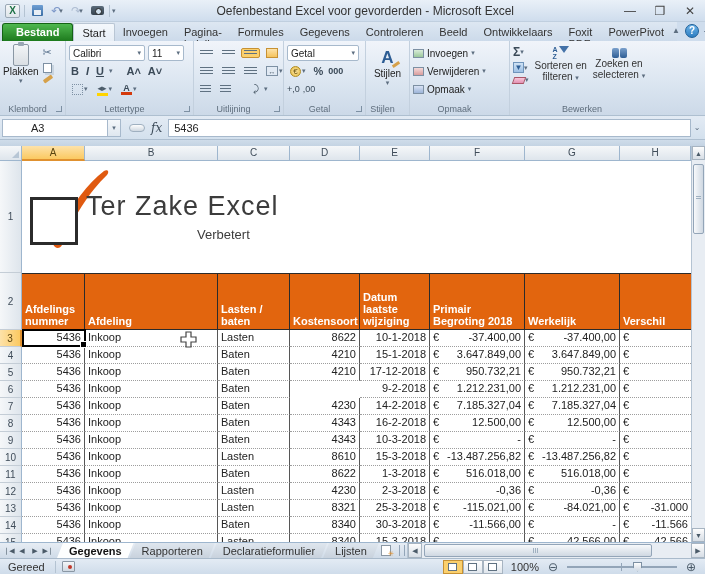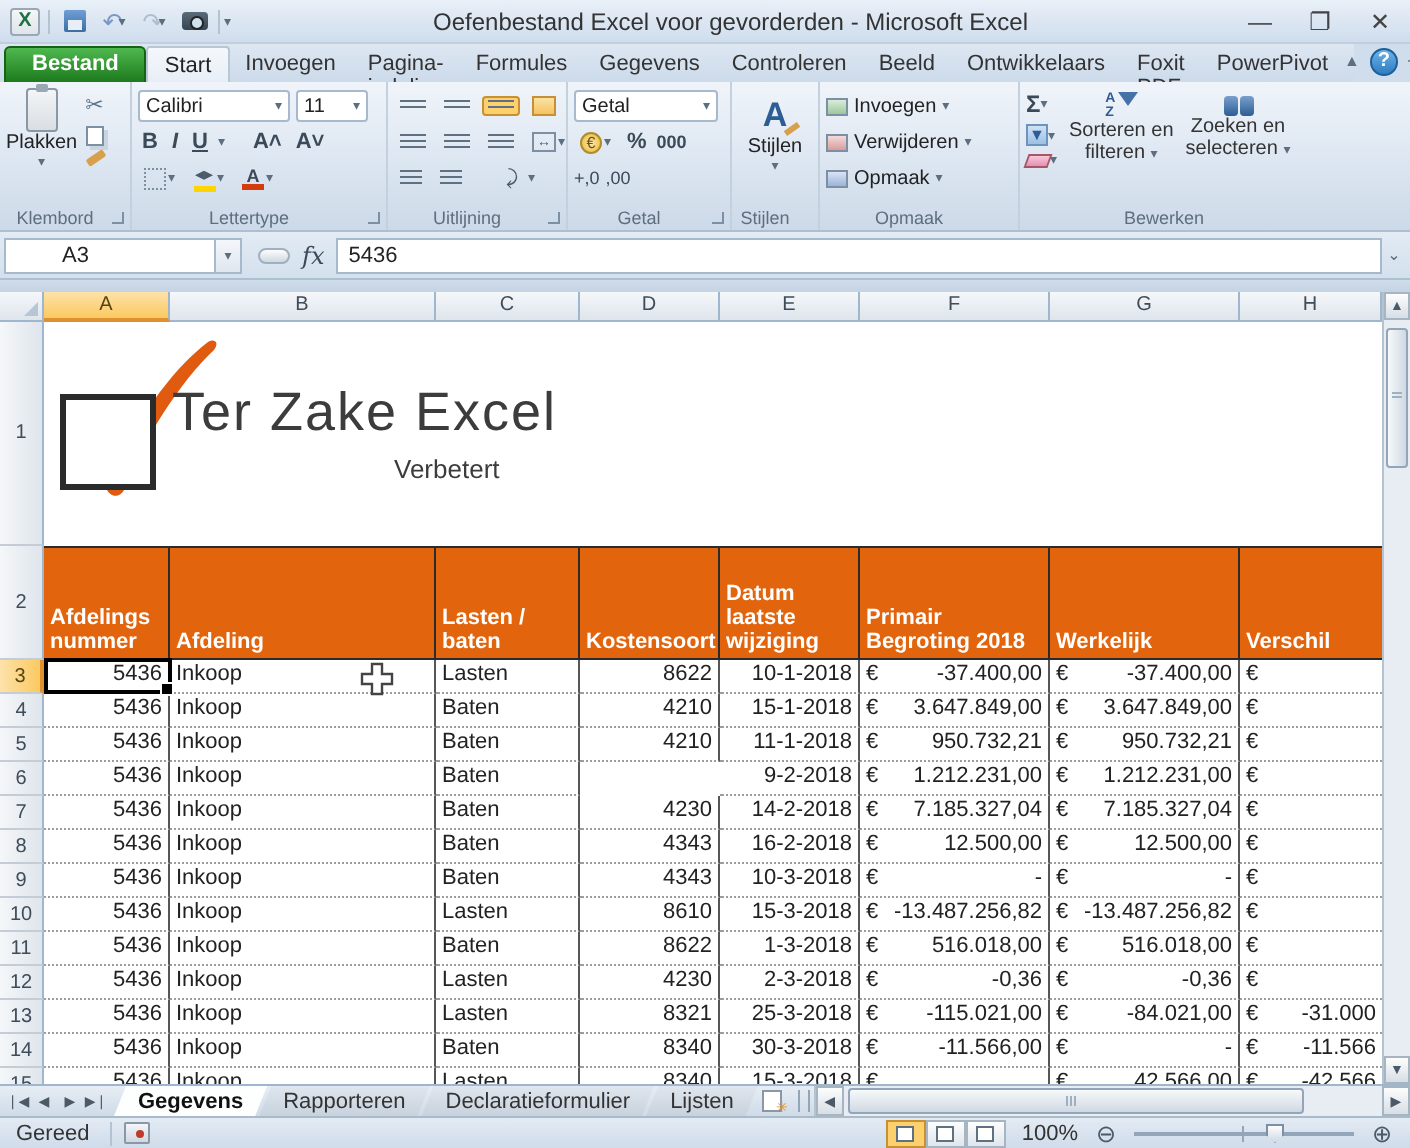--- a/index.html
+++ b/index.html
@@ -554,21 +554,21 @@
             <span class="eur">€</span>
             <span class="val"></span>
           </div>
         </div>
         <div class="drow">
           <div class="rhead">5</div>
           <div class="dcell num" style="width: 63px;">5436</div>
           <div class="dcell " style="width: 133px;">Inkoop</div>
           <div class="dcell " style="width: 72px;">Baten</div>
           <div class="dcell num" style="width: 70px;">4210</div>
-          <div class="dcell num" style="width: 70px;">11-1-2018</div>
+          <div class="dcell num" style="width: 70px;">17-12-2018</div>
           <div class="dcell money" style="width: 95px;">
             <span class="eur">€</span>
             <span class="val">950.732,21</span>
           </div>
           <div class="dcell money" style="width: 95px;">
             <span class="eur">€</span>
             <span class="val">950.732,21</span>
           </div>
           <div class="dcell money last" style="width: 71px;">
             <span class="eur">€</span>

